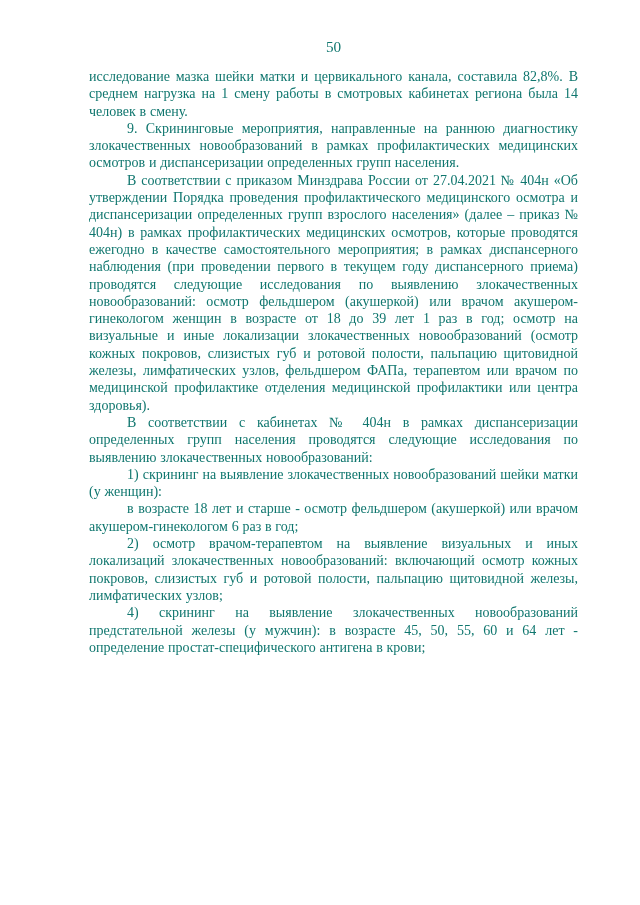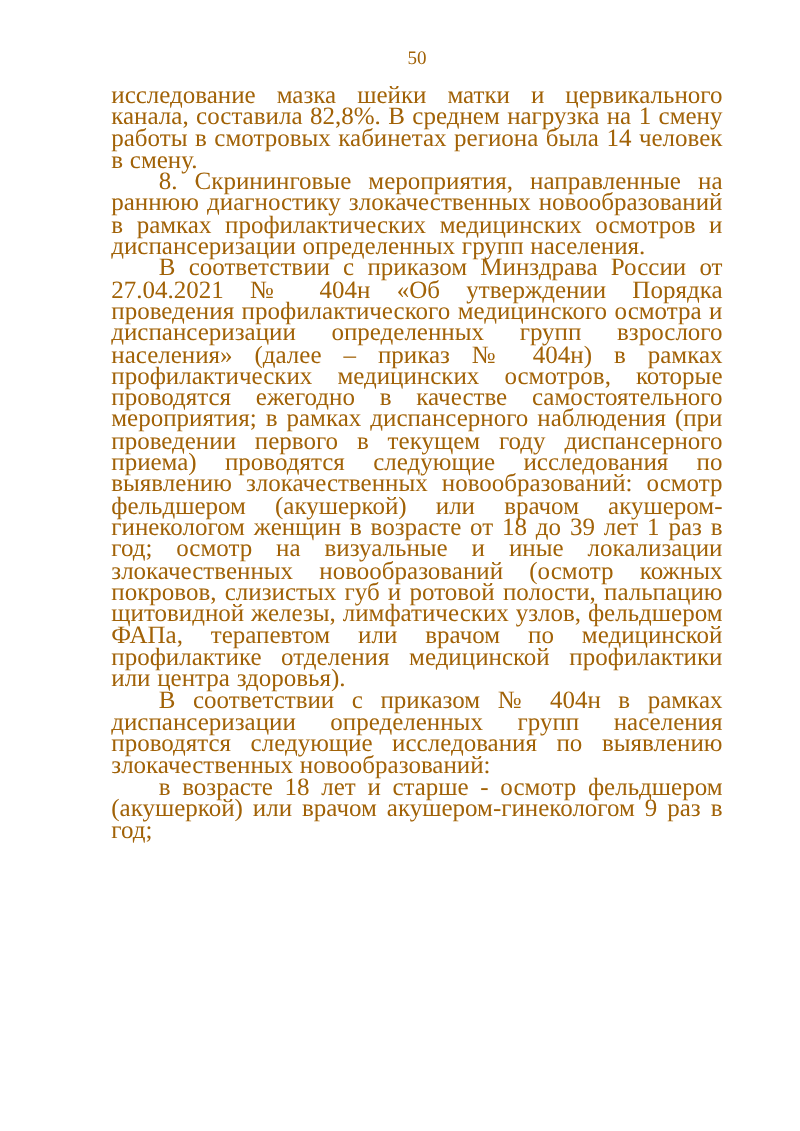--- a/index.html
+++ b/index.html
@@ -7,37 +7,37 @@
     padding: 0;
     background: #ffffff;
   }
   .page {
     position: relative;
     width: 588px;
     height: 905px;
     background: #ffffff;
     overflow: hidden;
     font-family: "Liberation Serif", "DejaVu Serif", serif;
-    color: #a16207;
+    color: #0f766e;
   }
   .page-number {
     position: absolute;
     top: 38px;
     left: 89px;
     width: 489px;
     text-align: center;
     font-size: 15.2px;
     line-height: 17.3px;
   }
   .body-text {
     position: absolute;
     top: 68px;
     left: 89px;
     width: 489px;
-    font-size: 20px;
+    font-size: 14px;
     line-height: 17.3px;
   }
   .para {
     margin: 0;
     padding: 0;
     text-align: justify;
     text-align-last: left;
     hyphens: none;
     word-spacing: 0.02em;
   }
@@ -45,18 +45,21 @@
     text-indent: 38px;
   }
 </style>
 </head>
 <body>
 
 <div class="page">
   <div class="page-number">50</div>
   <div class="body-text">
       <p class="para">исследование мазка шейки матки и цервикального канала, составила 82,8%. В среднем нагрузка на 1 смену работы в смотровых кабинетах региона была 14 человек в смену.</p>
-      <p class="para indent">8. Скрининговые мероприятия, направленные на раннюю диагностику злокачественных новообразований в рамках профилактических медицинских осмотров и диспансеризации определенных групп населения.</p>
+      <p class="para indent">9. Скрининговые мероприятия, направленные на раннюю диагностику злокачественных новообразований в рамках профилактических медицинских осмотров и диспансеризации определенных групп населения.</p>
       <p class="para indent">В соответствии с приказом Минздрава России от 27.04.2021 № 404н «Об утверждении Порядка проведения профилактического медицинского осмотра и диспансеризации определенных групп взрослого населения» (далее – приказ № 404н) в рамках профилактических медицинских осмотров, которые проводятся ежегодно в качестве самостоятельного мероприятия; в рамках диспансерного наблюдения (при проведении первого в текущем году диспансерного приема) проводятся следующие исследования по выявлению злокачественных новообразований: осмотр фельдшером (акушеркой) или врачом акушером-гинекологом женщин в возрасте от 18 до 39 лет 1 раз в год; осмотр на визуальные и иные локализации злокачественных новообразований (осмотр кожных покровов, слизистых губ и ротовой полости, пальпацию щитовидной железы, лимфатических узлов, фельдшером ФАПа, терапевтом или врачом по медицинской профилактике отделения медицинской профилактики или центра здоровья).</p>
-      <p class="para indent">В соответствии с приказом № 404н в рамках диспансеризации определенных групп населения проводятся следующие исследования по выявлению злокачественных новообразований:</p>
-      <p class="para indent">в возрасте 18 лет и старше - осмотр фельдшером (акушеркой) или врачом акушером-гинекологом 9 раз в год;</p>
+      <p class="para indent">В соответствии с кабинетах № 404н в рамках диспансеризации определенных групп населения проводятся следующие исследования по выявлению злокачественных новообразований:</p>
+      <p class="para indent">1) скрининг на выявление злокачественных новообразований шейки матки (у женщин):</p>
+      <p class="para indent">в возрасте 18 лет и старше - осмотр фельдшером (акушеркой) или врачом акушером-гинекологом 6 раз в год;</p>
+      <p class="para indent">2) осмотр врачом-терапевтом на выявление визуальных и иных локализаций злокачественных новообразований: включающий осмотр кожных покровов, слизистых губ и ротовой полости, пальпацию щитовидной железы, лимфатических узлов;</p>
+      <p class="para indent">4) скрининг на выявление злокачественных новообразований предстательной железы (у мужчин): в возрасте 45, 50, 55, 60 и 64 лет - определение простат-специфического антигена в крови;</p>
     </div>
 </div>
 
 </body></html>

